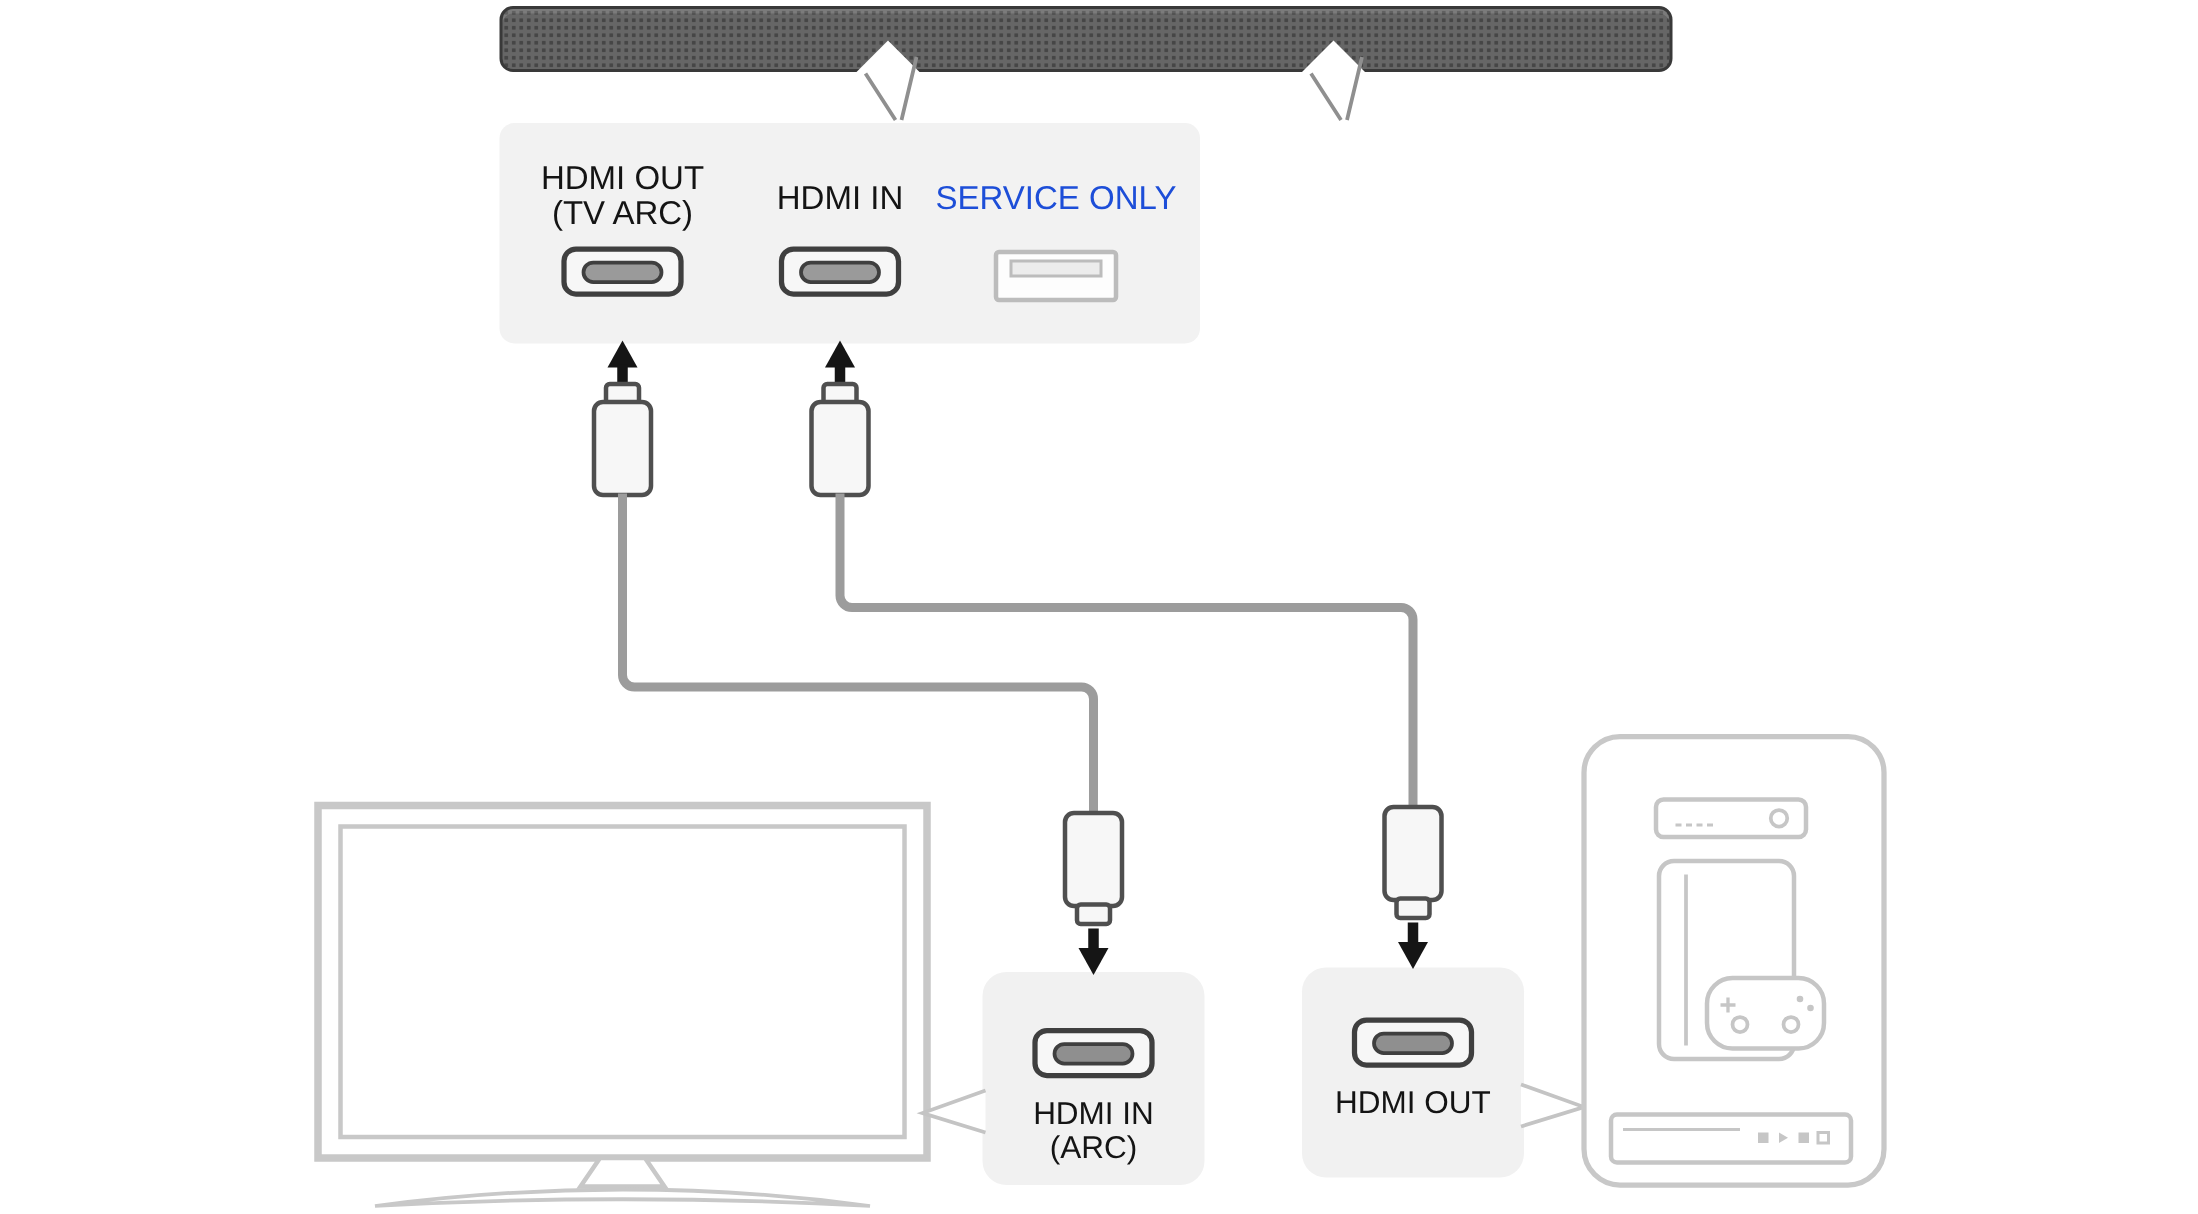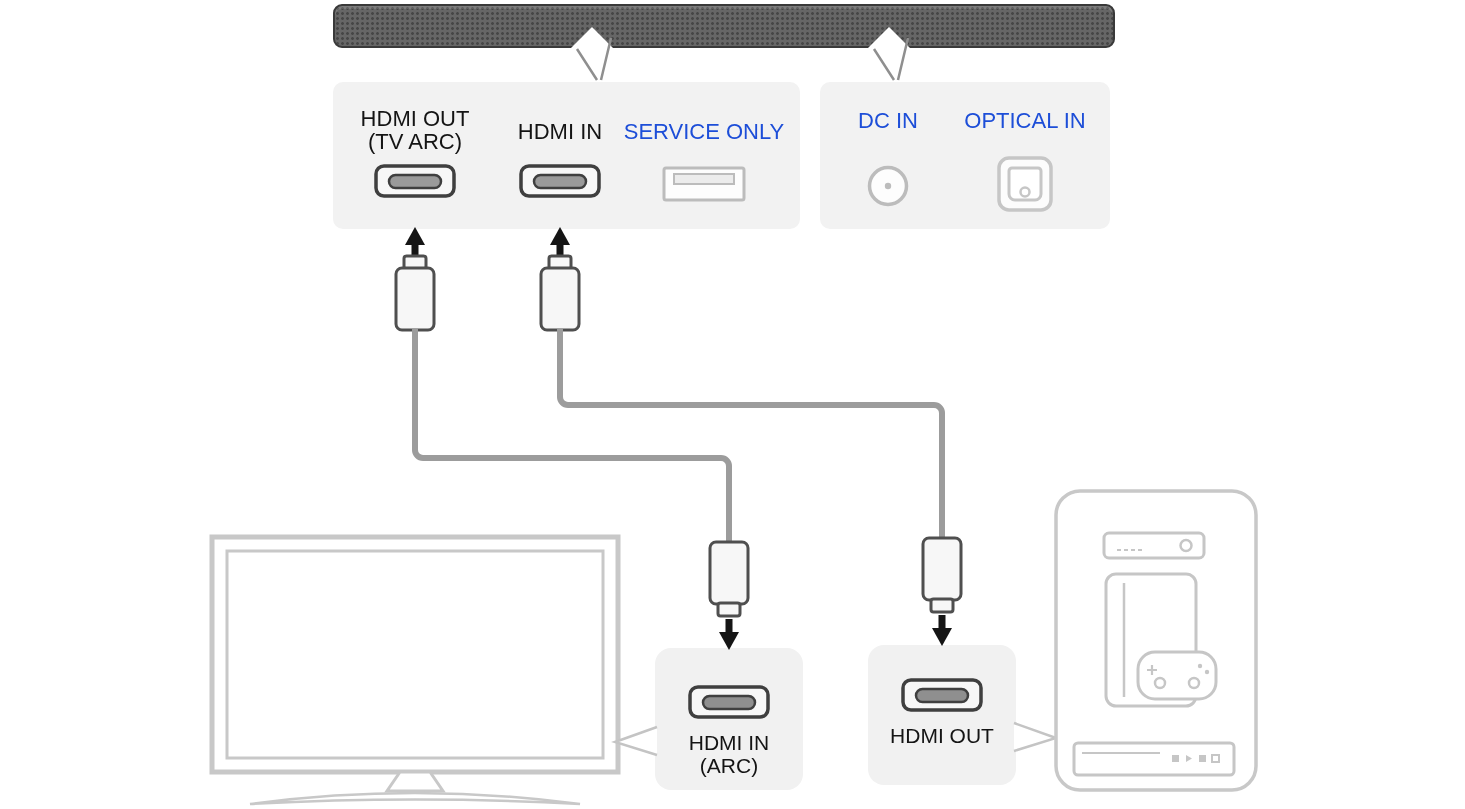--- a/index.html
+++ b/index.html
@@ -53,34 +53,20 @@
     <svg style="left:185px;top:81px;" width="84" height="38" viewBox="0 0 84 38">
       <rect x="3" y="3" width="78" height="30" rx="8" fill="#f7f7f7" stroke="#3f3f3f" stroke-width="3.5"></rect>
       <rect x="16" y="12" width="52" height="13" rx="6.5" fill="#9a9a9a" stroke="#3f3f3f" stroke-width="2.5"></rect>
     </svg>
     <svg style="left:329px;top:84px;" width="84" height="36" viewBox="0 0 84 36">
       <rect x="2" y="2" width="80" height="32" rx="2" fill="#fdfdfd" stroke="#bcbcbc" stroke-width="3"></rect>
       <rect x="12" y="8" width="60" height="10" fill="#ececec" stroke="#bcbcbc" stroke-width="2"></rect>
     </svg>
   </div>
 
-  <div class="panel" style="left:820px;top:82px;width:290px;height:147px;">
-    <div class="lbl faded" style="left:18px;top:27px;width:100px;">DC IN</div>
-    <div class="lbl faded" style="left:130px;top:27px;width:150px;">OPTICAL IN</div>
-
-    <svg style="left:46px;top:82px;" width="44" height="44" viewBox="0 0 44 44">
-      <circle cx="22" cy="22" r="18.5" fill="#fdfdfd" stroke="#bcbcbc" stroke-width="3.5"></circle>
-      <circle cx="22" cy="22" r="3.2" fill="#bcbcbc"></circle>
-    </svg>
-    <svg style="left:176px;top:73px;" width="58" height="58" viewBox="0 0 58 58">
-      <rect x="3" y="3" width="52" height="52" rx="10" fill="#fcfcfc" stroke="#c6c6c6" stroke-width="3.5"></rect>
-      <path d="M16,13 h26 a3,3 0 0 1 3,3 v23 a6,6 0 0 1 -6,6 h-20 a6,6 0 0 1 -6,-6 v-23 a3,3 0 0 1 3,-3 z" fill="#ffffff" stroke="#c6c6c6" stroke-width="3"></path>
-      <circle cx="29" cy="37" r="4.5" fill="none" stroke="#c6c6c6" stroke-width="2.5"></circle>
-    </svg>
-  </div>
 
   <div class="port-box" style="left:655px;top:648px;width:148px;height:142px;">
     <svg style="margin-top:36px;" width="84" height="38" viewBox="0 0 84 38">
       <rect x="3" y="3" width="78" height="30" rx="8" fill="#f7f7f7" stroke="#3f3f3f" stroke-width="3.5"></rect>
       <rect x="16" y="12" width="52" height="13" rx="6.5" fill="#8f8f8f" stroke="#3f3f3f" stroke-width="2.5"></rect>
     </svg>
     <div class="box-label">
       <span>HDMI IN</span>
       <span>(ARC)</span>
     </div>

